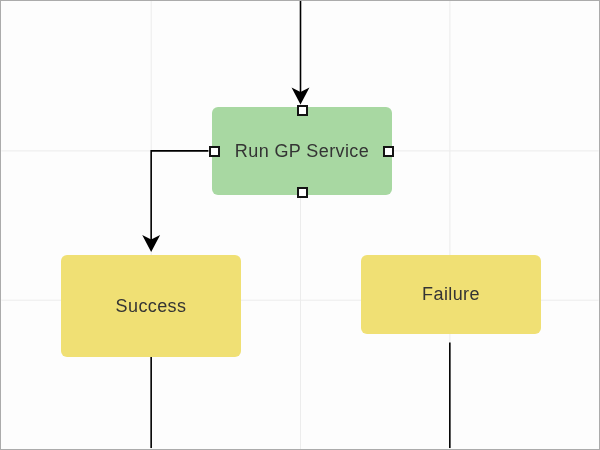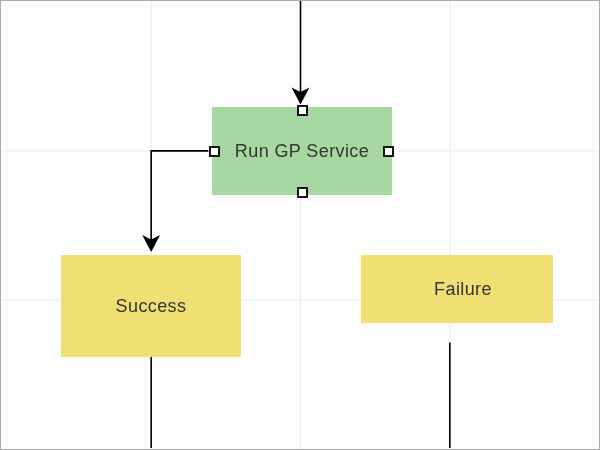--- a/index.html
+++ b/index.html
@@ -22,21 +22,21 @@
     left: 0;
     top: 0;
     width: 100%;
     height: 100%;
   }
   .node {
     position: absolute;
     display: flex;
     align-items: center;
     justify-content: center;
-    border-radius: 0;
+    border-radius: 6px;
     font-size: 18px;
     letter-spacing: 0.4px;
     color: #343434;
     cursor: default;
   }
   .node-label {
     pointer-events: none;
     white-space: nowrap;
   }
   .node-process {
@@ -50,23 +50,22 @@
     left: 60px;
     top: 254px;
     width: 180px;
     height: 102px;
     background: #f0e074;
   }
   .node-failure {
     left: 360px;
     top: 254px;
     width: 180px;
-    height: 68px;
+    height: 79px;
     background: #f0e074;
-    padding-left: 12px;
   }
   .handle {
     position: absolute;
     width: 7px;
     height: 7px;
     background: #ffffff;
     border: 2px solid #141414;
   }
   .handle-top    { left: calc(50% - 5.5px); top: -2px; }
   .handle-bottom { left: calc(50% - 5.5px); bottom: -3px; }

